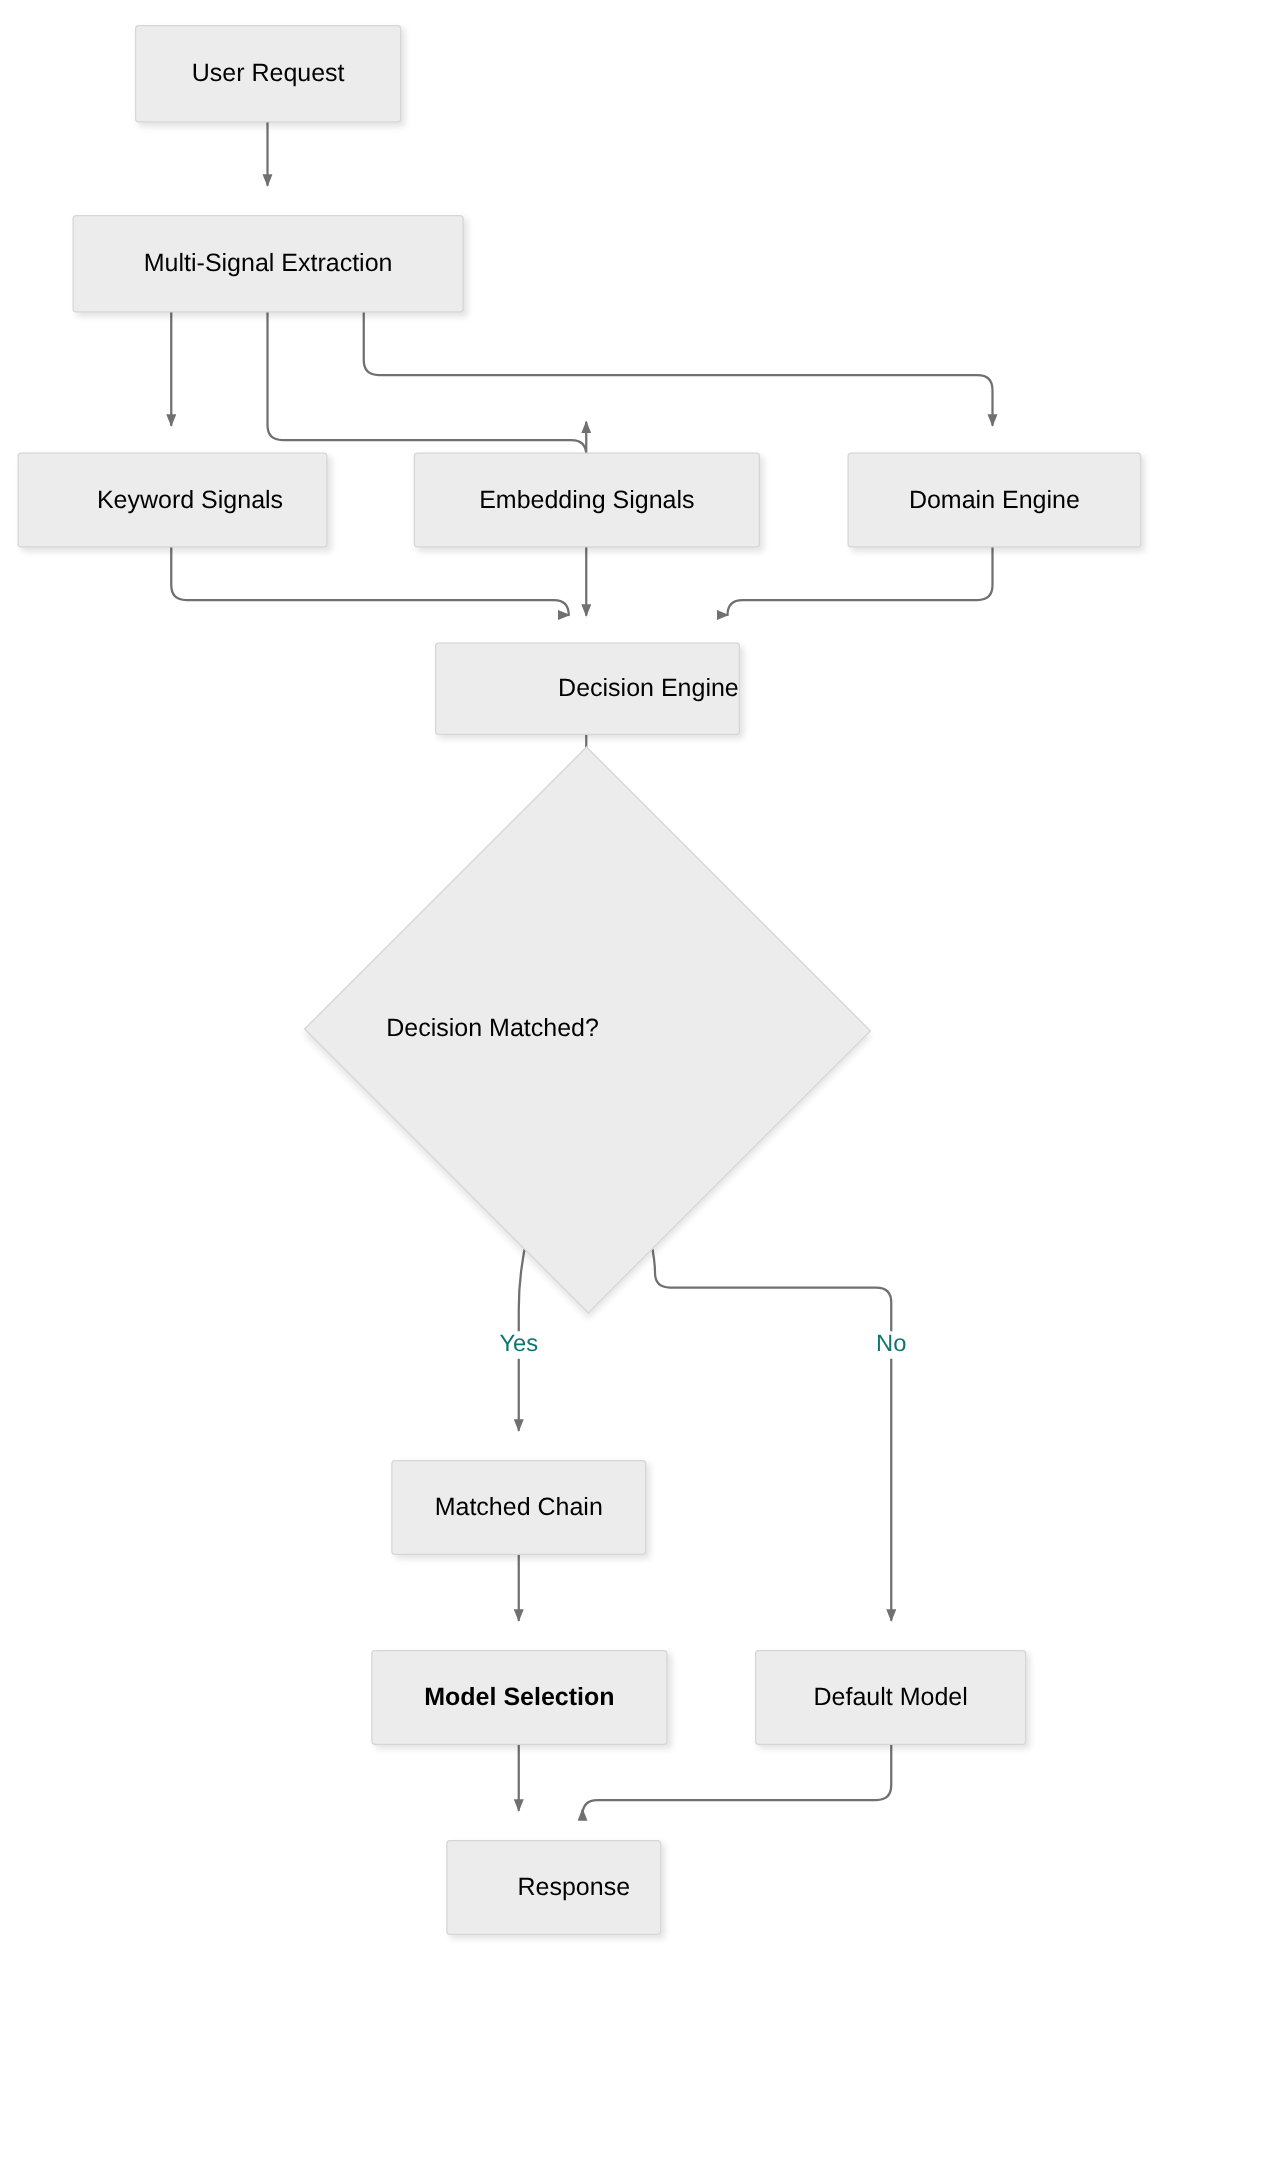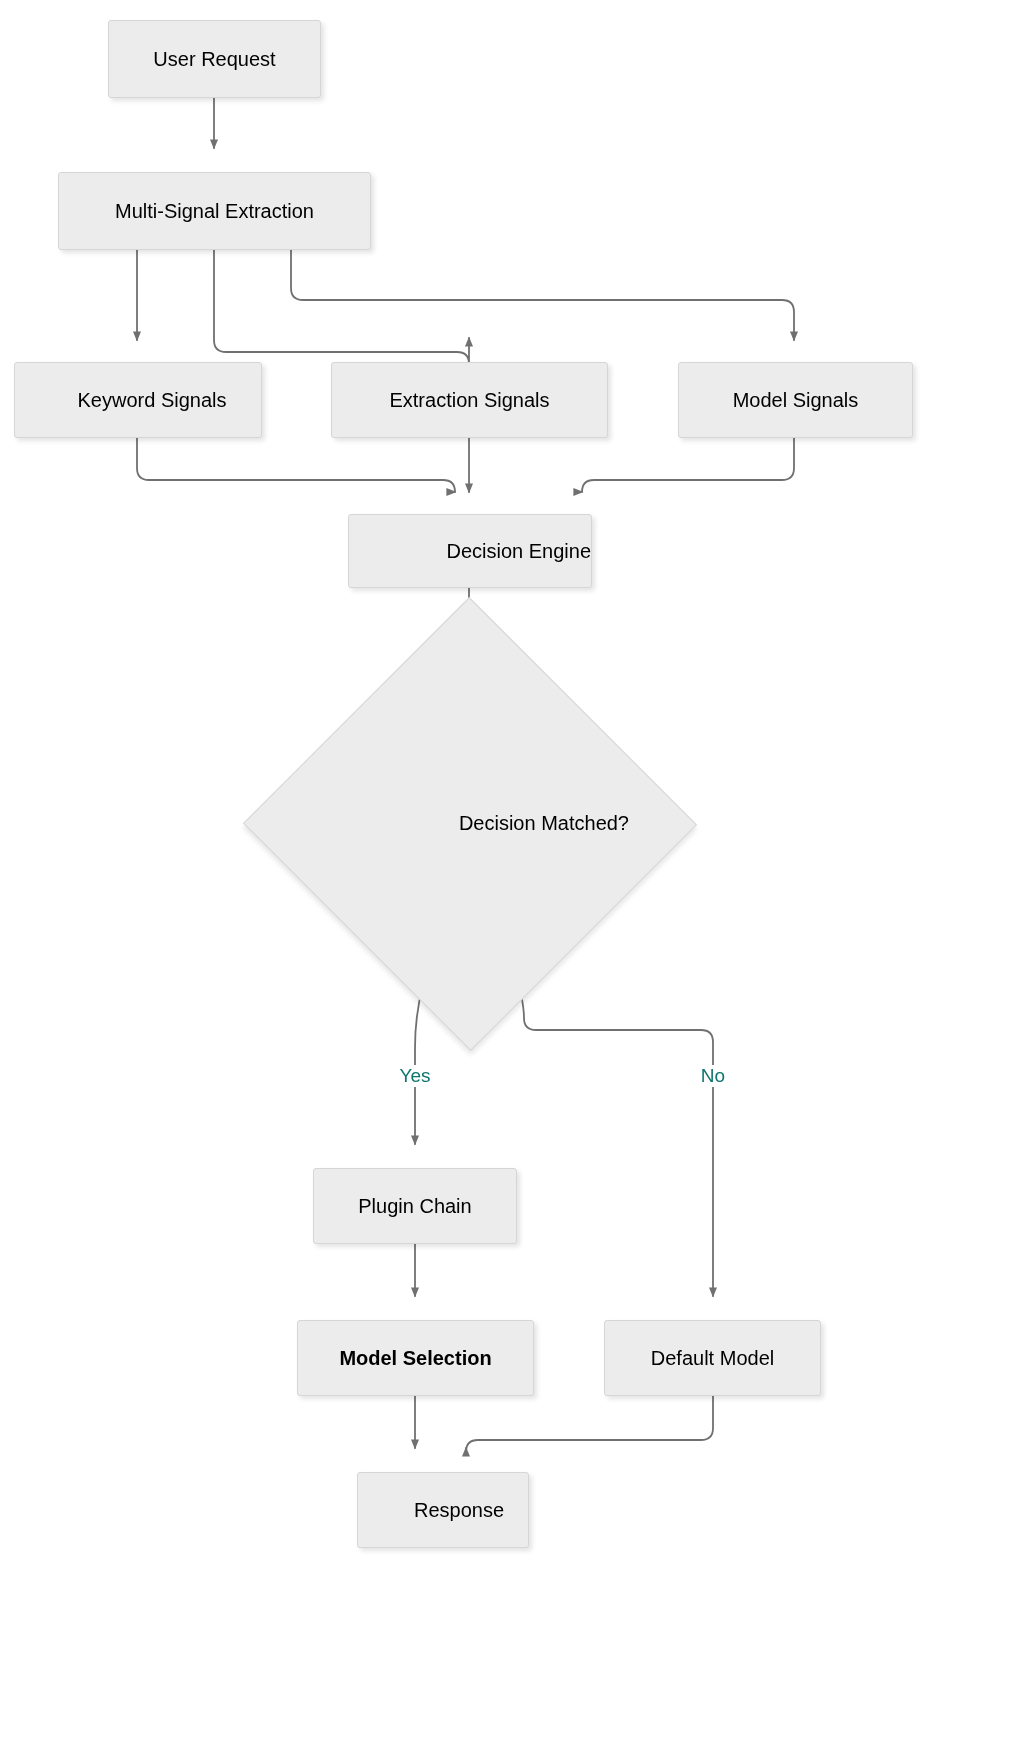--- a/index.html
+++ b/index.html
@@ -41,21 +41,21 @@
     line-height: 1.2;
     font-family: "Liberation Sans", sans-serif;
     white-space: nowrap;
     text-align: center;
   }
   .node-diamond {
     position: absolute;
     box-sizing: border-box;
     display: flex;
     align-items: center;
-    justify-content: flex-end;
+    justify-content: flex-start;
   }
   .diamond-shape {
     position: absolute;
     left: 0;
     top: 0;
     width: 100%;
     height: 100%;
     background: #ececec;
     border: 1px solid #d6d6d6;
     transform: rotate(45deg);
@@ -127,38 +127,38 @@
 
   <div class="node" style="left:108px; top:20px; width:213px; height:78px;">
     <span>User Request</span>
   </div>
 
   <div class="node" style="left:14px; top:362px; width:248px; height:76px;padding-left:28px;">
     <span>Keyword Signals</span>
   </div>
 
   <div class="node" style="left:331px; top:362px; width:277px; height:76px;">
-    <span>Extraction Signals</span>
+    <span>Embedding Signals</span>
   </div>
 
   <div class="node" style="left:678px; top:362px; width:235px; height:76px;">
-    <span>Model Signals</span>
+    <span>Domain Engine</span>
   </div>
 
   <div class="node" style="left:348px; top:514px; width:244px; height:74px;justify-content:flex-end;">
     <span>Decision Engine</span>
   </div>
 
   <div class="node-diamond" style="left:309px; top:664px; width:320px; height:318px;">
     <div class="diamond-shape"></div>
     <span class="diamond-label">Decision Matched?</span>
   </div>
 
   <div class="node" style="left:313px; top:1168px; width:204px; height:76px;">
-    <span>Plugin Chain</span>
+    <span>Matched Chain</span>
   </div>
 
   <div class="node" style="left:297px; top:1320px; width:237px; height:76px;font-weight:bold;">
     <span>Model Selection</span>
   </div>
 
   <div class="node" style="left:604px; top:1320px; width:217px; height:76px;">
     <span>Default Model</span>
   </div>
 

